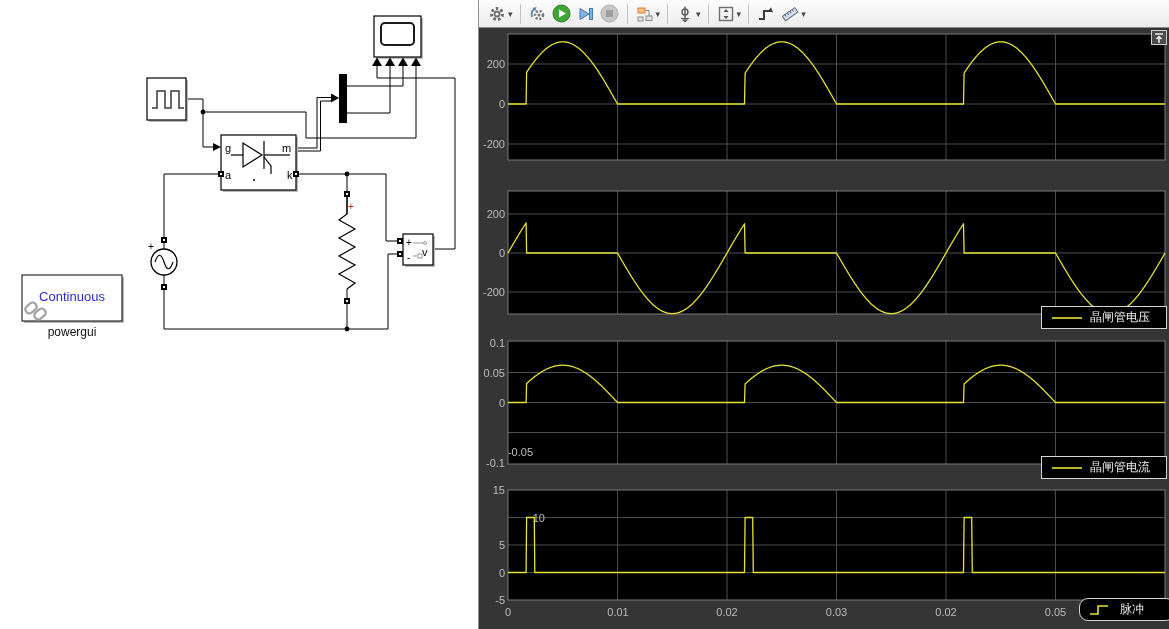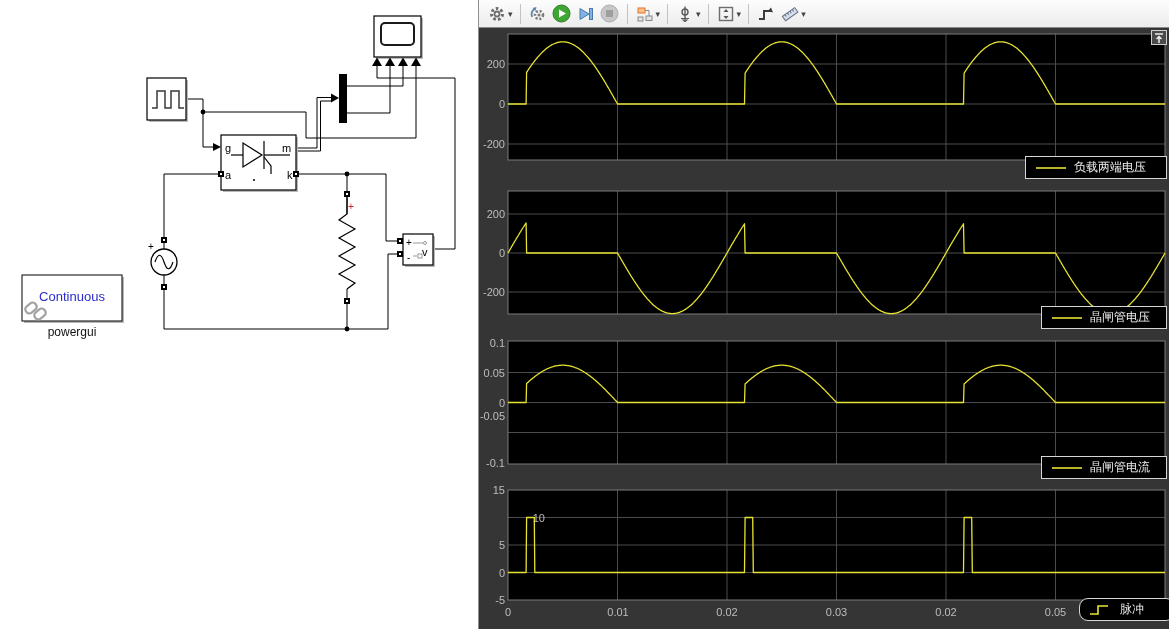--- a/index.html
+++ b/index.html
@@ -265,26 +265,20 @@
           <line x1="29" y1="544.5" x2="686" y2="544.5" stroke="#4c4c4c"></line>
           <line x1="138.5" y1="462" x2="138.5" y2="572" stroke="#4c4c4c"></line>
           <line x1="248.00000000000003" y1="462" x2="248.00000000000003" y2="572" stroke="#4c4c4c"></line>
           <line x1="357.5" y1="462" x2="357.5" y2="572" stroke="#4c4c4c"></line>
           <line x1="467.00000000000006" y1="462" x2="467.00000000000006" y2="572" stroke="#4c4c4c"></line>
           <line x1="576.5" y1="462" x2="576.5" y2="572" stroke="#4c4c4c"></line>
           <rect x="29" y="462" width="657" height="110" fill="none" stroke="#7a7a7a"></rect>
           <polyline points="29.0,544.5 29.5,544.5 30.1,544.5 30.6,544.5 31.2,544.5 31.7,544.5 32.3,544.5 32.8,544.5 33.4,544.5 33.9,544.5 34.5,544.5 35.0,544.5 35.6,544.5 36.1,544.5 36.7,544.5 37.2,544.5 37.8,544.5 38.3,544.5 38.9,544.5 39.4,544.5 40.0,544.5 40.5,544.5 41.0,544.5 41.6,544.5 42.1,544.5 42.7,544.5 43.2,544.5 43.8,544.5 44.3,544.5 44.9,544.5 45.4,544.5 46.0,544.5 46.5,544.5 47.1,544.5 47.6,489.5 48.2,489.5 48.7,489.5 49.3,489.5 49.8,489.5 50.4,489.5 50.9,489.5 51.4,489.5 52.0,489.5 52.5,489.5 53.1,489.5 53.6,489.5 54.2,489.5 54.7,489.5 55.3,489.5 55.8,544.5 56.4,544.5 56.9,544.5 57.5,544.5 58.0,544.5 58.6,544.5 59.1,544.5 59.7,544.5 60.2,544.5 60.8,544.5 61.3,544.5 61.9,544.5 62.4,544.5 62.9,544.5 63.5,544.5 64.0,544.5 64.6,544.5 65.1,544.5 65.7,544.5 66.2,544.5 66.8,544.5 67.3,544.5 67.9,544.5 68.4,544.5 69.0,544.5 69.5,544.5 70.1,544.5 70.6,544.5 71.2,544.5 71.7,544.5 72.3,544.5 72.8,544.5 73.3,544.5 73.9,544.5 74.4,544.5 75.0,544.5 75.5,544.5 76.1,544.5 76.6,544.5 77.2,544.5 77.7,544.5 78.3,544.5 78.8,544.5 79.4,544.5 79.9,544.5 80.5,544.5 81.0,544.5 81.6,544.5 82.1,544.5 82.7,544.5 83.2,544.5 83.7,544.5 84.3,544.5 84.8,544.5 85.4,544.5 85.9,544.5 86.5,544.5 87.0,544.5 87.6,544.5 88.1,544.5 88.7,544.5 89.2,544.5 89.8,544.5 90.3,544.5 90.9,544.5 91.4,544.5 92.0,544.5 92.5,544.5 93.1,544.5 93.6,544.5 94.2,544.5 94.7,544.5 95.2,544.5 95.8,544.5 96.3,544.5 96.9,544.5 97.4,544.5 98.0,544.5 98.5,544.5 99.1,544.5 99.6,544.5 100.2,544.5 100.7,544.5 101.3,544.5 101.8,544.5 102.4,544.5 102.9,544.5 103.5,544.5 104.0,544.5 104.6,544.5 105.1,544.5 105.6,544.5 106.2,544.5 106.7,544.5 107.3,544.5 107.8,544.5 108.4,544.5 108.9,544.5 109.5,544.5 110.0,544.5 110.6,544.5 111.1,544.5 111.7,544.5 112.2,544.5 112.8,544.5 113.3,544.5 113.9,544.5 114.4,544.5 115.0,544.5 115.5,544.5 116.1,544.5 116.6,544.5 117.1,544.5 117.7,544.5 118.2,544.5 118.8,544.5 119.3,544.5 119.9,544.5 120.4,544.5 121.0,544.5 121.5,544.5 122.1,544.5 122.6,544.5 123.2,544.5 123.7,544.5 124.3,544.5 124.8,544.5 125.4,544.5 125.9,544.5 126.5,544.5 127.0,544.5 127.5,544.5 128.1,544.5 128.6,544.5 129.2,544.5 129.7,544.5 130.3,544.5 130.8,544.5 131.4,544.5 131.9,544.5 132.5,544.5 133.0,544.5 133.6,544.5 134.1,544.5 134.7,544.5 135.2,544.5 135.8,544.5 136.3,544.5 136.9,544.5 137.4,544.5 138.0,544.5 138.5,544.5 139.0,544.5 139.6,544.5 140.1,544.5 140.7,544.5 141.2,544.5 141.8,544.5 142.3,544.5 142.9,544.5 143.4,544.5 144.0,544.5 144.5,544.5 145.1,544.5 145.6,544.5 146.2,544.5 146.7,544.5 147.3,544.5 147.8,544.5 148.4,544.5 148.9,544.5 149.4,544.5 150.0,544.5 150.5,544.5 151.1,544.5 151.6,544.5 152.2,544.5 152.7,544.5 153.3,544.5 153.8,544.5 154.4,544.5 154.9,544.5 155.5,544.5 156.0,544.5 156.6,544.5 157.1,544.5 157.7,544.5 158.2,544.5 158.8,544.5 159.3,544.5 159.9,544.5 160.4,544.5 160.9,544.5 161.5,544.5 162.0,544.5 162.6,544.5 163.1,544.5 163.7,544.5 164.2,544.5 164.8,544.5 165.3,544.5 165.9,544.5 166.4,544.5 167.0,544.5 167.5,544.5 168.1,544.5 168.6,544.5 169.2,544.5 169.7,544.5 170.3,544.5 170.8,544.5 171.3,544.5 171.9,544.5 172.4,544.5 173.0,544.5 173.5,544.5 174.1,544.5 174.6,544.5 175.2,544.5 175.7,544.5 176.3,544.5 176.8,544.5 177.4,544.5 177.9,544.5 178.5,544.5 179.0,544.5 179.6,544.5 180.1,544.5 180.7,544.5 181.2,544.5 181.8,544.5 182.3,544.5 182.8,544.5 183.4,544.5 183.9,544.5 184.5,544.5 185.0,544.5 185.6,544.5 186.1,544.5 186.7,544.5 187.2,544.5 187.8,544.5 188.3,544.5 188.9,544.5 189.4,544.5 190.0,544.5 190.5,544.5 191.1,544.5 191.6,544.5 192.2,544.5 192.7,544.5 193.2,544.5 193.8,544.5 194.3,544.5 194.9,544.5 195.4,544.5 196.0,544.5 196.5,544.5 197.1,544.5 197.6,544.5 198.2,544.5 198.7,544.5 199.3,544.5 199.8,544.5 200.4,544.5 200.9,544.5 201.5,544.5 202.0,544.5 202.6,544.5 203.1,544.5 203.7,544.5 204.2,544.5 204.7,544.5 205.3,544.5 205.8,544.5 206.4,544.5 206.9,544.5 207.5,544.5 208.0,544.5 208.6,544.5 209.1,544.5 209.7,544.5 210.2,544.5 210.8,544.5 211.3,544.5 211.9,544.5 212.4,544.5 213.0,544.5 213.5,544.5 214.1,544.5 214.6,544.5 215.1,544.5 215.7,544.5 216.2,544.5 216.8,544.5 217.3,544.5 217.9,544.5 218.4,544.5 219.0,544.5 219.5,544.5 220.1,544.5 220.6,544.5 221.2,544.5 221.7,544.5 222.3,544.5 222.8,544.5 223.4,544.5 223.9,544.5 224.5,544.5 225.0,544.5 225.6,544.5 226.1,544.5 226.6,544.5 227.2,544.5 227.7,544.5 228.3,544.5 228.8,544.5 229.4,544.5 229.9,544.5 230.5,544.5 231.0,544.5 231.6,544.5 232.1,544.5 232.7,544.5 233.2,544.5 233.8,544.5 234.3,544.5 234.9,544.5 235.4,544.5 236.0,544.5 236.5,544.5 237.1,544.5 237.6,544.5 238.1,544.5 238.7,544.5 239.2,544.5 239.8,544.5 240.3,544.5 240.9,544.5 241.4,544.5 242.0,544.5 242.5,544.5 243.1,544.5 243.6,544.5 244.2,544.5 244.7,544.5 245.3,544.5 245.8,544.5 246.4,544.5 246.9,544.5 247.5,544.5 248.0,544.5 248.5,544.5 249.1,544.5 249.6,544.5 250.2,544.5 250.7,544.5 251.3,544.5 251.8,544.5 252.4,544.5 252.9,544.5 253.5,544.5 254.0,544.5 254.6,544.5 255.1,544.5 255.7,544.5 256.2,544.5 256.8,544.5 257.3,544.5 257.9,544.5 258.4,544.5 259.0,544.5 259.5,544.5 260.0,544.5 260.6,544.5 261.1,544.5 261.7,544.5 262.2,544.5 262.8,544.5 263.3,544.5 263.9,544.5 264.4,544.5 265.0,544.5 265.5,544.5 266.1,489.5 266.6,489.5 267.2,489.5 267.7,489.5 268.3,489.5 268.8,489.5 269.4,489.5 269.9,489.5 270.4,489.5 271.0,489.5 271.5,489.5 272.1,489.5 272.6,489.5 273.2,489.5 273.7,489.5 274.3,544.5 274.8,544.5 275.4,544.5 275.9,544.5 276.5,544.5 277.0,544.5 277.6,544.5 278.1,544.5 278.7,544.5 279.2,544.5 279.8,544.5 280.3,544.5 280.9,544.5 281.4,544.5 281.9,544.5 282.5,544.5 283.0,544.5 283.6,544.5 284.1,544.5 284.7,544.5 285.2,544.5 285.8,544.5 286.3,544.5 286.9,544.5 287.4,544.5 288.0,544.5 288.5,544.5 289.1,544.5 289.6,544.5 290.2,544.5 290.7,544.5 291.3,544.5 291.8,544.5 292.3,544.5 292.9,544.5 293.4,544.5 294.0,544.5 294.5,544.5 295.1,544.5 295.6,544.5 296.2,544.5 296.7,544.5 297.3,544.5 297.8,544.5 298.4,544.5 298.9,544.5 299.5,544.5 300.0,544.5 300.6,544.5 301.1,544.5 301.7,544.5 302.2,544.5 302.8,544.5 303.3,544.5 303.8,544.5 304.4,544.5 304.9,544.5 305.5,544.5 306.0,544.5 306.6,544.5 307.1,544.5 307.7,544.5 308.2,544.5 308.8,544.5 309.3,544.5 309.9,544.5 310.4,544.5 311.0,544.5 311.5,544.5 312.1,544.5 312.6,544.5 313.2,544.5 313.7,544.5 314.2,544.5 314.8,544.5 315.3,544.5 315.9,544.5 316.4,544.5 317.0,544.5 317.5,544.5 318.1,544.5 318.6,544.5 319.2,544.5 319.7,544.5 320.3,544.5 320.8,544.5 321.4,544.5 321.9,544.5 322.5,544.5 323.0,544.5 323.6,544.5 324.1,544.5 324.7,544.5 325.2,544.5 325.7,544.5 326.3,544.5 326.8,544.5 327.4,544.5 327.9,544.5 328.5,544.5 329.0,544.5 329.6,544.5 330.1,544.5 330.7,544.5 331.2,544.5 331.8,544.5 332.3,544.5 332.9,544.5 333.4,544.5 334.0,544.5 334.5,544.5 335.1,544.5 335.6,544.5 336.1,544.5 336.7,544.5 337.2,544.5 337.8,544.5 338.3,544.5 338.9,544.5 339.4,544.5 340.0,544.5 340.5,544.5 341.1,544.5 341.6,544.5 342.2,544.5 342.7,544.5 343.3,544.5 343.8,544.5 344.4,544.5 344.9,544.5 345.5,544.5 346.0,544.5 346.6,544.5 347.1,544.5 347.6,544.5 348.2,544.5 348.7,544.5 349.3,544.5 349.8,544.5 350.4,544.5 350.9,544.5 351.5,544.5 352.0,544.5 352.6,544.5 353.1,544.5 353.7,544.5 354.2,544.5 354.8,544.5 355.3,544.5 355.9,544.5 356.4,544.5 357.0,544.5 357.5,544.5 358.0,544.5 358.6,544.5 359.1,544.5 359.7,544.5 360.2,544.5 360.8,544.5 361.3,544.5 361.9,544.5 362.4,544.5 363.0,544.5 363.5,544.5 364.1,544.5 364.6,544.5 365.2,544.5 365.7,544.5 366.3,544.5 366.8,544.5 367.4,544.5 367.9,544.5 368.5,544.5 369.0,544.5 369.5,544.5 370.1,544.5 370.6,544.5 371.2,544.5 371.7,544.5 372.3,544.5 372.8,544.5 373.4,544.5 373.9,544.5 374.5,544.5 375.0,544.5 375.6,544.5 376.1,544.5 376.7,544.5 377.2,544.5 377.8,544.5 378.3,544.5 378.9,544.5 379.4,544.5 379.9,544.5 380.5,544.5 381.0,544.5 381.6,544.5 382.1,544.5 382.7,544.5 383.2,544.5 383.8,544.5 384.3,544.5 384.9,544.5 385.4,544.5 386.0,544.5 386.5,544.5 387.1,544.5 387.6,544.5 388.2,544.5 388.7,544.5 389.3,544.5 389.8,544.5 390.4,544.5 390.9,544.5 391.4,544.5 392.0,544.5 392.5,544.5 393.1,544.5 393.6,544.5 394.2,544.5 394.7,544.5 395.3,544.5 395.8,544.5 396.4,544.5 396.9,544.5 397.5,544.5 398.0,544.5 398.6,544.5 399.1,544.5 399.7,544.5 400.2,544.5 400.8,544.5 401.3,544.5 401.8,544.5 402.4,544.5 402.9,544.5 403.5,544.5 404.0,544.5 404.6,544.5 405.1,544.5 405.7,544.5 406.2,544.5 406.8,544.5 407.3,544.5 407.9,544.5 408.4,544.5 409.0,544.5 409.5,544.5 410.1,544.5 410.6,544.5 411.2,544.5 411.7,544.5 412.3,544.5 412.8,544.5 413.3,544.5 413.9,544.5 414.4,544.5 415.0,544.5 415.5,544.5 416.1,544.5 416.6,544.5 417.2,544.5 417.7,544.5 418.3,544.5 418.8,544.5 419.4,544.5 419.9,544.5 420.5,544.5 421.0,544.5 421.6,544.5 422.1,544.5 422.7,544.5 423.2,544.5 423.7,544.5 424.3,544.5 424.8,544.5 425.4,544.5 425.9,544.5 426.5,544.5 427.0,544.5 427.6,544.5 428.1,544.5 428.7,544.5 429.2,544.5 429.8,544.5 430.3,544.5 430.9,544.5 431.4,544.5 432.0,544.5 432.5,544.5 433.1,544.5 433.6,544.5 434.2,544.5 434.7,544.5 435.2,544.5 435.8,544.5 436.3,544.5 436.9,544.5 437.4,544.5 438.0,544.5 438.5,544.5 439.1,544.5 439.6,544.5 440.2,544.5 440.7,544.5 441.3,544.5 441.8,544.5 442.4,544.5 442.9,544.5 443.5,544.5 444.0,544.5 444.6,544.5 445.1,544.5 445.6,544.5 446.2,544.5 446.7,544.5 447.3,544.5 447.8,544.5 448.4,544.5 448.9,544.5 449.5,544.5 450.0,544.5 450.6,544.5 451.1,544.5 451.7,544.5 452.2,544.5 452.8,544.5 453.3,544.5 453.9,544.5 454.4,544.5 455.0,544.5 455.5,544.5 456.1,544.5 456.6,544.5 457.1,544.5 457.7,544.5 458.2,544.5 458.8,544.5 459.3,544.5 459.9,544.5 460.4,544.5 461.0,544.5 461.5,544.5 462.1,544.5 462.6,544.5 463.2,544.5 463.7,544.5 464.3,544.5 464.8,544.5 465.4,544.5 465.9,544.5 466.5,544.5 467.0,544.5 467.5,544.5 468.1,544.5 468.6,544.5 469.2,544.5 469.7,544.5 470.3,544.5 470.8,544.5 471.4,544.5 471.9,544.5 472.5,544.5 473.0,544.5 473.6,544.5 474.1,544.5 474.7,544.5 475.2,544.5 475.8,544.5 476.3,544.5 476.9,544.5 477.4,544.5 478.0,544.5 478.5,544.5 479.0,544.5 479.6,544.5 480.1,544.5 480.7,544.5 481.2,544.5 481.8,544.5 482.3,544.5 482.9,544.5 483.4,544.5 484.0,544.5 484.5,544.5 485.1,489.5 485.6,489.5 486.2,489.5 486.7,489.5 487.3,489.5 487.8,489.5 488.4,489.5 488.9,489.5 489.4,489.5 490.0,489.5 490.5,489.5 491.1,489.5 491.6,489.5 492.2,489.5 492.7,489.5 493.3,544.5 493.8,544.5 494.4,544.5 494.9,544.5 495.5,544.5 496.0,544.5 496.6,544.5 497.1,544.5 497.7,544.5 498.2,544.5 498.8,544.5 499.3,544.5 499.9,544.5 500.4,544.5 500.9,544.5 501.5,544.5 502.0,544.5 502.6,544.5 503.1,544.5 503.7,544.5 504.2,544.5 504.8,544.5 505.3,544.5 505.9,544.5 506.4,544.5 507.0,544.5 507.5,544.5 508.1,544.5 508.6,544.5 509.2,544.5 509.7,544.5 510.3,544.5 510.8,544.5 511.3,544.5 511.9,544.5 512.4,544.5 513.0,544.5 513.5,544.5 514.1,544.5 514.6,544.5 515.2,544.5 515.7,544.5 516.3,544.5 516.8,544.5 517.4,544.5 517.9,544.5 518.5,544.5 519.0,544.5 519.6,544.5 520.1,544.5 520.7,544.5 521.2,544.5 521.8,544.5 522.3,544.5 522.8,544.5 523.4,544.5 523.9,544.5 524.5,544.5 525.0,544.5 525.6,544.5 526.1,544.5 526.7,544.5 527.2,544.5 527.8,544.5 528.3,544.5 528.9,544.5 529.4,544.5 530.0,544.5 530.5,544.5 531.1,544.5 531.6,544.5 532.2,544.5 532.7,544.5 533.2,544.5 533.8,544.5 534.3,544.5 534.9,544.5 535.4,544.5 536.0,544.5 536.5,544.5 537.1,544.5 537.6,544.5 538.2,544.5 538.7,544.5 539.3,544.5 539.8,544.5 540.4,544.5 540.9,544.5 541.5,544.5 542.0,544.5 542.6,544.5 543.1,544.5 543.7,544.5 544.2,544.5 544.7,544.5 545.3,544.5 545.8,544.5 546.4,544.5 546.9,544.5 547.5,544.5 548.0,544.5 548.6,544.5 549.1,544.5 549.7,544.5 550.2,544.5 550.8,544.5 551.3,544.5 551.9,544.5 552.4,544.5 553.0,544.5 553.5,544.5 554.1,544.5 554.6,544.5 555.1,544.5 555.7,544.5 556.2,544.5 556.8,544.5 557.3,544.5 557.9,544.5 558.4,544.5 559.0,544.5 559.5,544.5 560.1,544.5 560.6,544.5 561.2,544.5 561.7,544.5 562.3,544.5 562.8,544.5 563.4,544.5 563.9,544.5 564.5,544.5 565.0,544.5 565.6,544.5 566.1,544.5 566.6,544.5 567.2,544.5 567.7,544.5 568.3,544.5 568.8,544.5 569.4,544.5 569.9,544.5 570.5,544.5 571.0,544.5 571.6,544.5 572.1,544.5 572.7,544.5 573.2,544.5 573.8,544.5 574.3,544.5 574.9,544.5 575.4,544.5 576.0,544.5 576.5,544.5 577.0,544.5 577.6,544.5 578.1,544.5 578.7,544.5 579.2,544.5 579.8,544.5 580.3,544.5 580.9,544.5 581.4,544.5 582.0,544.5 582.5,544.5 583.1,544.5 583.6,544.5 584.2,544.5 584.7,544.5 585.3,544.5 585.8,544.5 586.4,544.5 586.9,544.5 587.5,544.5 588.0,544.5 588.5,544.5 589.1,544.5 589.6,544.5 590.2,544.5 590.7,544.5 591.3,544.5 591.8,544.5 592.4,544.5 592.9,544.5 593.5,544.5 594.0,544.5 594.6,544.5 595.1,544.5 595.7,544.5 596.2,544.5 596.8,544.5 597.3,544.5 597.9,544.5 598.4,544.5 598.9,544.5 599.5,544.5 600.0,544.5 600.6,544.5 601.1,544.5 601.7,544.5 602.2,544.5 602.8,544.5 603.3,544.5 603.9,544.5 604.4,544.5 605.0,544.5 605.5,544.5 606.1,544.5 606.6,544.5 607.2,544.5 607.7,544.5 608.3,544.5 608.8,544.5 609.4,544.5 609.9,544.5 610.4,544.5 611.0,544.5 611.5,544.5 612.1,544.5 612.6,544.5 613.2,544.5 613.7,544.5 614.3,544.5 614.8,544.5 615.4,544.5 615.9,544.5 616.5,544.5 617.0,544.5 617.6,544.5 618.1,544.5 618.7,544.5 619.2,544.5 619.8,544.5 620.3,544.5 620.8,544.5 621.4,544.5 621.9,544.5 622.5,544.5 623.0,544.5 623.6,544.5 624.1,544.5 624.7,544.5 625.2,544.5 625.8,544.5 626.3,544.5 626.9,544.5 627.4,544.5 628.0,544.5 628.5,544.5 629.1,544.5 629.6,544.5 630.2,544.5 630.7,544.5 631.3,544.5 631.8,544.5 632.3,544.5 632.9,544.5 633.4,544.5 634.0,544.5 634.5,544.5 635.1,544.5 635.6,544.5 636.2,544.5 636.7,544.5 637.3,544.5 637.8,544.5 638.4,544.5 638.9,544.5 639.5,544.5 640.0,544.5 640.6,544.5 641.1,544.5 641.7,544.5 642.2,544.5 642.7,544.5 643.3,544.5 643.8,544.5 644.4,544.5 644.9,544.5 645.5,544.5 646.0,544.5 646.6,544.5 647.1,544.5 647.7,544.5 648.2,544.5 648.8,544.5 649.3,544.5 649.9,544.5 650.4,544.5 651.0,544.5 651.5,544.5 652.1,544.5 652.6,544.5 653.2,544.5 653.7,544.5 654.2,544.5 654.8,544.5 655.3,544.5 655.9,544.5 656.4,544.5 657.0,544.5 657.5,544.5 658.1,544.5 658.6,544.5 659.2,544.5 659.7,544.5 660.3,544.5 660.8,544.5 661.4,544.5 661.9,544.5 662.5,544.5 663.0,544.5 663.6,544.5 664.1,544.5 664.6,544.5 665.2,544.5 665.7,544.5 666.3,544.5 666.8,544.5 667.4,544.5 667.9,544.5 668.5,544.5 669.0,544.5 669.6,544.5 670.1,544.5 670.7,544.5 671.2,544.5 671.8,544.5 672.3,544.5 672.9,544.5 673.4,544.5 674.0,544.5 674.5,544.5 675.1,544.5 675.6,544.5 676.1,544.5 676.7,544.5 677.2,544.5 677.8,544.5 678.3,544.5 678.9,544.5 679.4,544.5 680.0,544.5 680.5,544.5 681.1,544.5 681.6,544.5 682.2,544.5 682.7,544.5 683.3,544.5 683.8,544.5 684.4,544.5 684.9,544.5 685.5,544.5 686.0,544.5" fill="none" stroke="#e8e332" stroke-width="1.3" stroke-linejoin="round"></polyline>
         </svg>
 
-      <div class="legend lg1">
-        <svg width="32" height="10">
-            <path d="M1,5 H31" stroke="#e8e332" stroke-width="1.6"></path>
-          </svg>
-        <span>负载两端电压</span>
-      </div>
       <div class="legend lg2">
         <svg width="32" height="10">
             <path d="M1,5 H31" stroke="#e8e332" stroke-width="1.6"></path>
           </svg>
         <span>晶闸管电压</span>
       </div>
       <div class="legend lg3">
         <svg width="32" height="10">
             <path d="M1,5 H31" stroke="#e8e332" stroke-width="1.6"></path>
           </svg>
@@ -305,21 +299,21 @@
       </div>
     <div class="ytick" style="top: 29px;">200</div>
         <div class="ytick" style="top: 69px;">0</div>
         <div class="ytick" style="top: 109px;">-200</div>
         <div class="ytick" style="top: 179.002px;">200</div>
         <div class="ytick" style="top: 217.987px;">0</div>
         <div class="ytick" style="top: 256.973px;">-200</div>
         <div class="ytick" style="top: 307.5px;">0.1</div>
         <div class="ytick" style="top: 337.5px;">0.05</div>
         <div class="ytick" style="top: 367.5px;">0</div>
-        <div class="ytick" style="top: 381px;">-0.05</div>
+        <div class="ytick" style="top: 417px; padding-left: 28px;">-0.05</div>
         <div class="ytick" style="top: 427.5px;">-0.1</div>
         <div class="ytick" style="top: 455px;">15</div>
         <div class="ytick" style="top: 482.5px; padding-left: 40px;">10</div>
         <div class="ytick" style="top: 510px;">5</div>
         <div class="ytick" style="top: 537.5px;">0</div>
         <div class="ytick" style="top: 565px;">-5</div>
         <div class="xtick" style="left: 7px; top: 577px;">0</div>
         <div class="xtick" style="left: 117px; top: 577px;">0.01</div>
         <div class="xtick" style="left: 226px; top: 577px; text-align: center;">0.02</div>
         <div class="xtick" style="left: 335.5px; top: 577px;">0.03</div>

